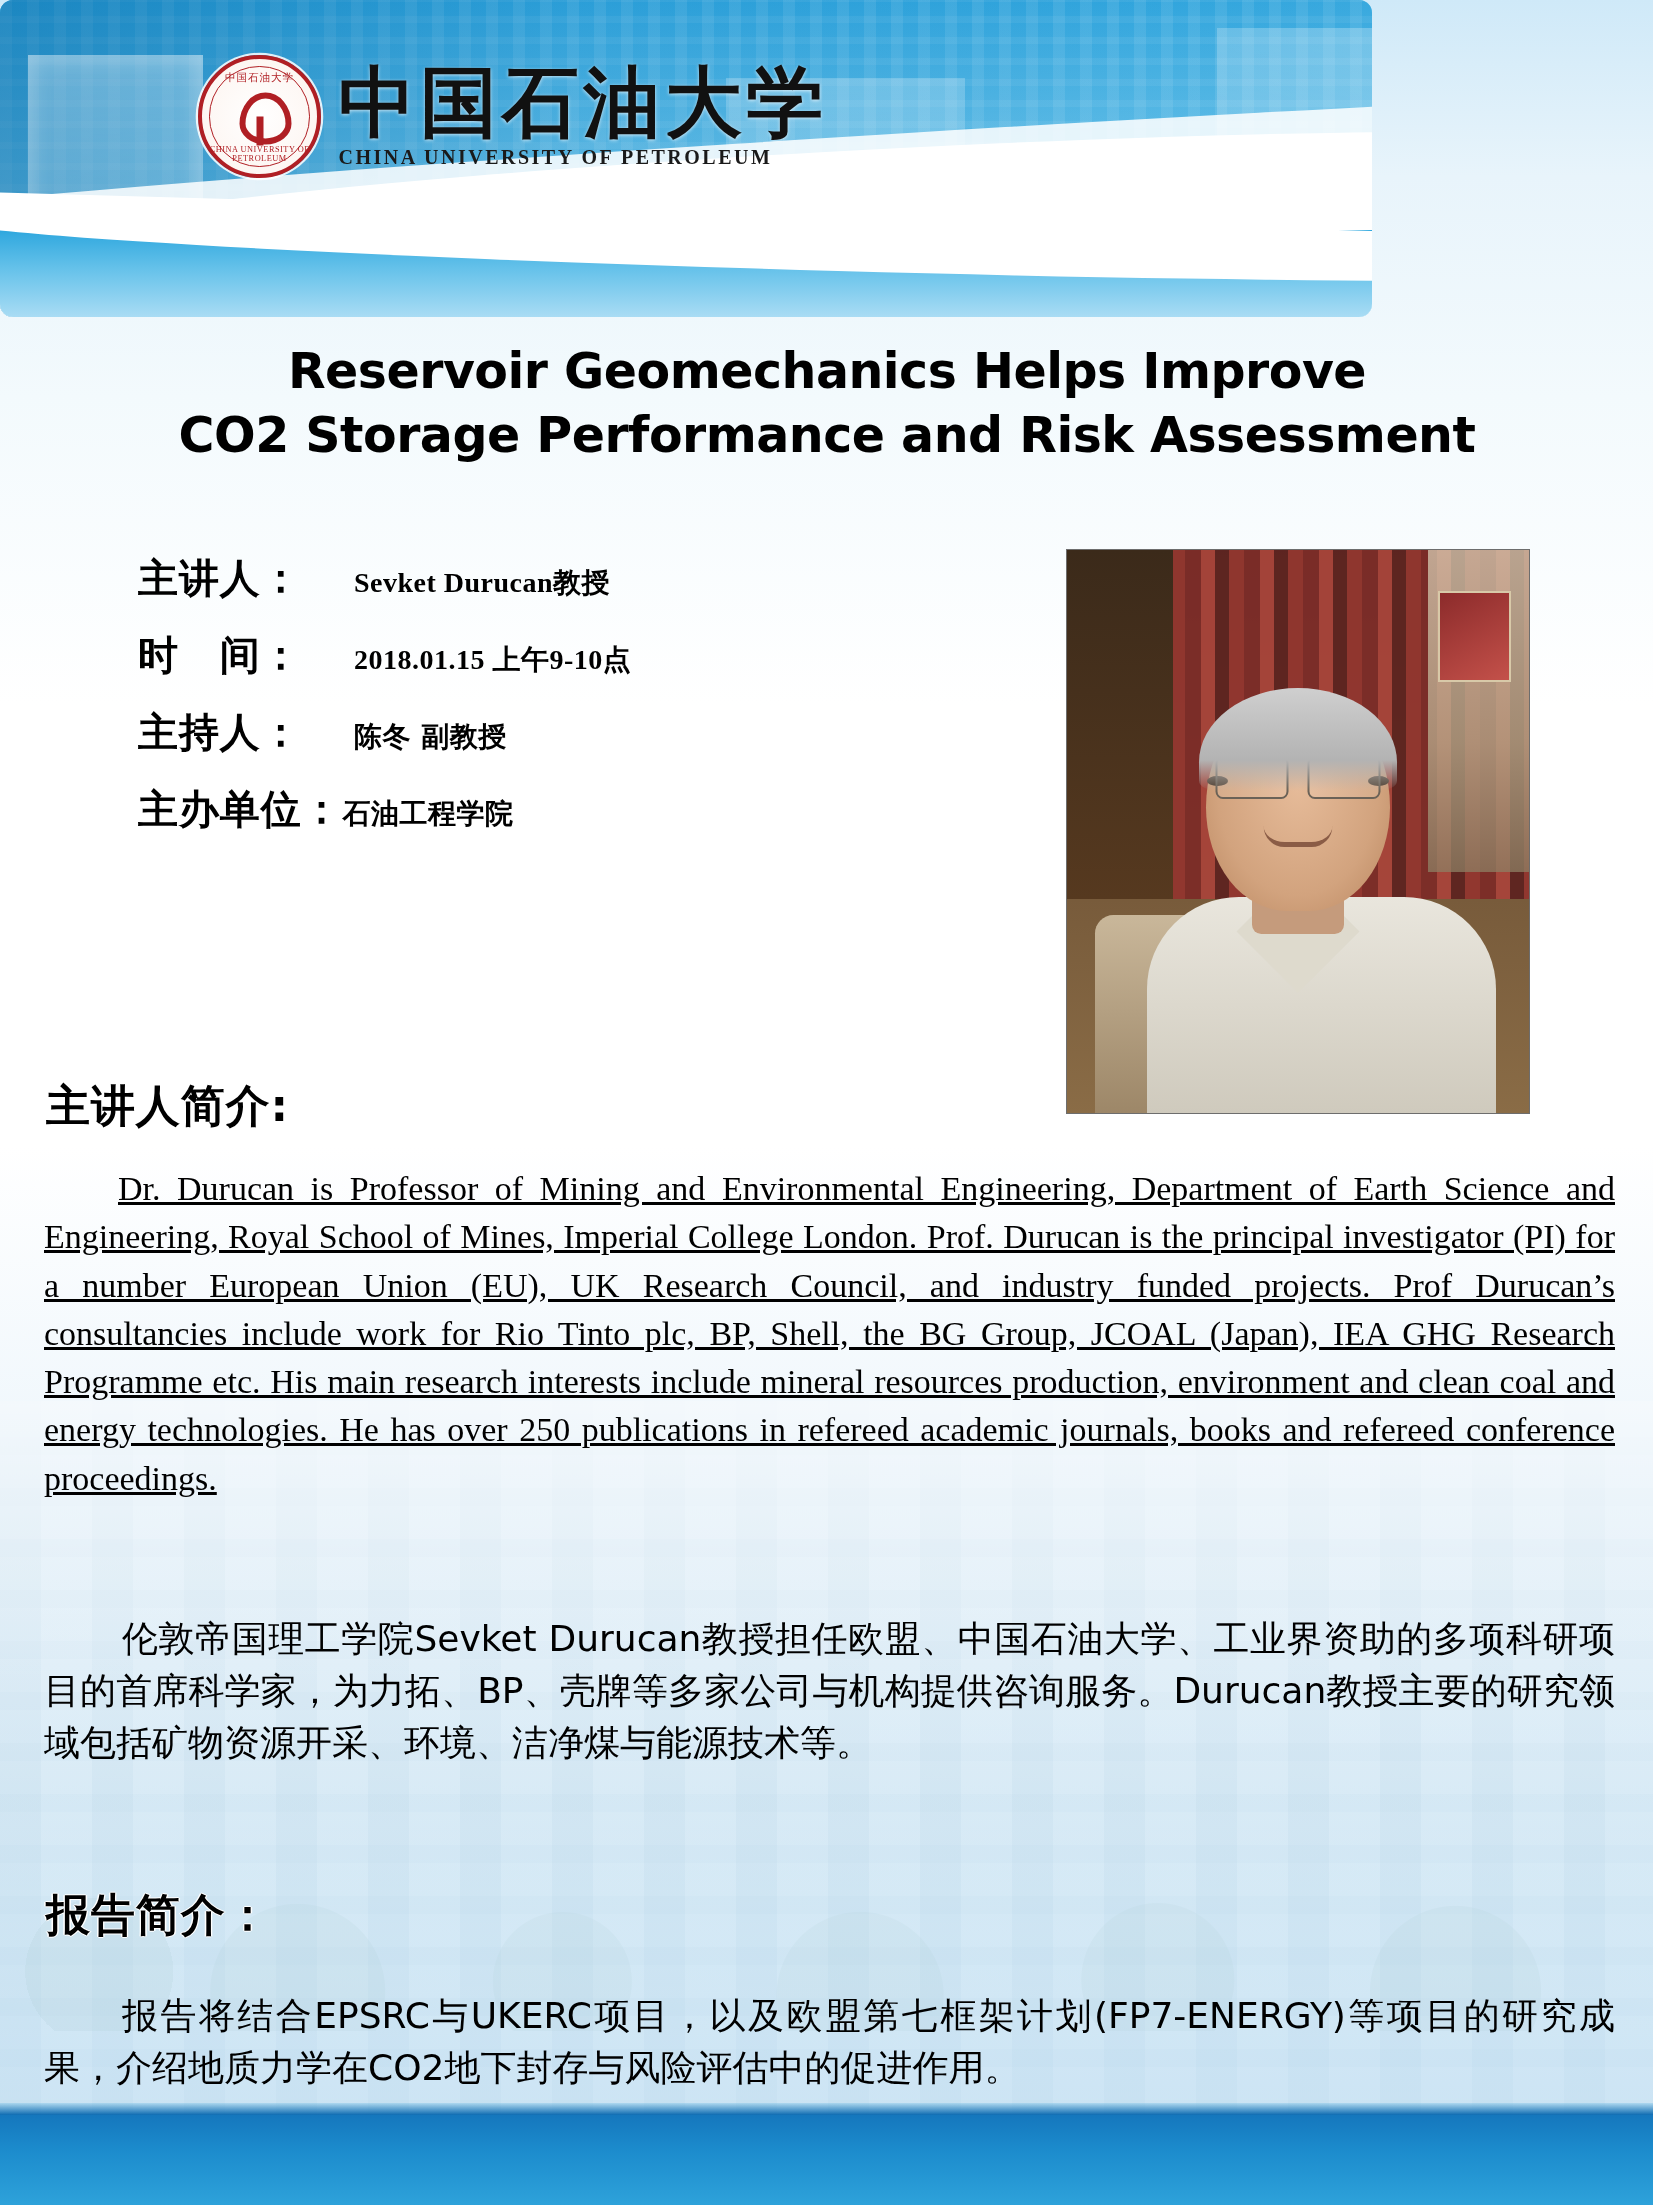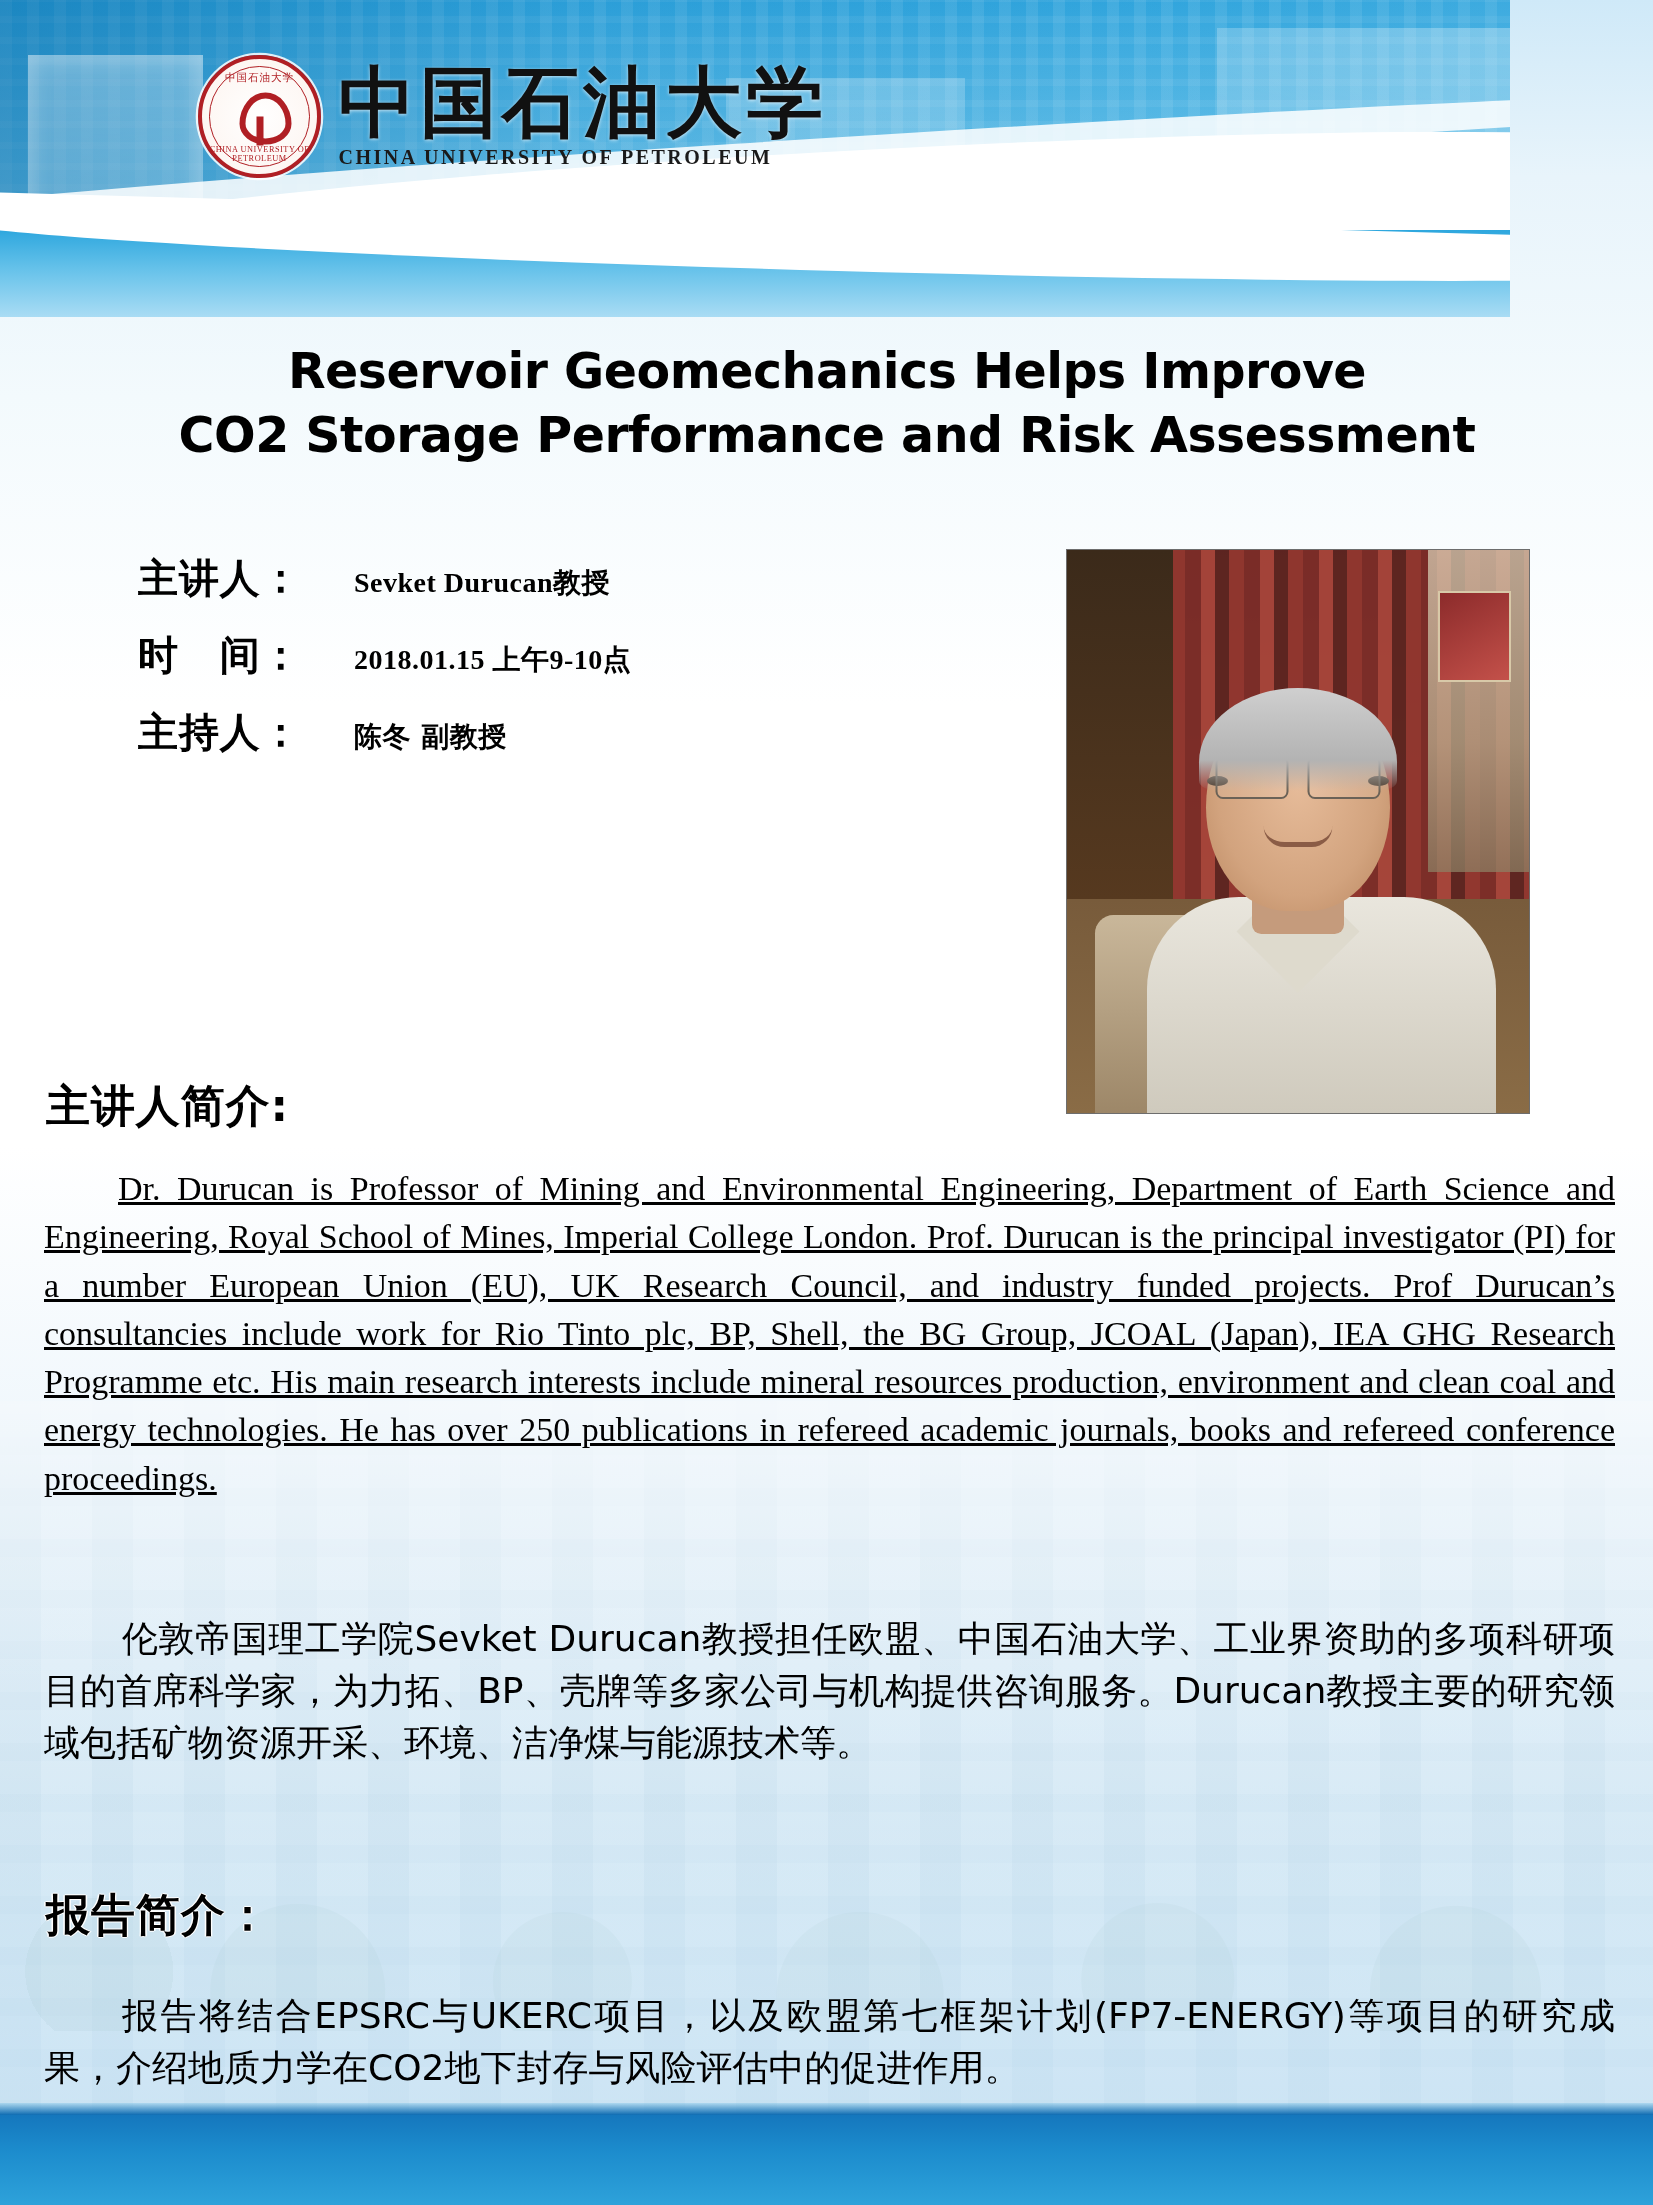--- a/index.html
+++ b/index.html
@@ -26,24 +26,25 @@
         #ffffff 52%,
         #eaf4fb 70%,
         #d6ebf8 86%,
         #c9e4f6 96%);
   }
 
   
   .header {
     position: absolute;
     top: 0; left: 0;
-    width: 1510px;
+    width: 1372px;
     height: 317px;
     overflow: hidden;
     background: linear-gradient(160deg, #1b9ad6 0%, #3fb3e3 28%, #7fcdec 60%, #b9e2f5 100%);
+    border-radius: 13px;
   }
   .header-photo {
     position: absolute;
     top: 0; left: 0;
     width: 1654px;
     height: 317px;
     background:
       linear-gradient(90deg, rgba(10,110,170,0.55) 0%, rgba(30,140,200,0.25) 35%, rgba(60,170,220,0.15) 70%, rgba(100,190,230,0.35) 100%),
       repeating-linear-gradient(90deg,
          rgba(255,255,255,0.10) 0px,
@@ -537,20 +538,24 @@
       <span class="info-value">Sevket Durucan教授</span>
     </div>
     <div class="info-row">
       <span class="info-label">时　间：</span>
       <span class="info-value">2018.01.15 上午9-10点</span>
     </div>
     <div class="info-row">
       <span class="info-label">主持人：</span>
       <span class="info-value cn">陈冬 副教授</span>
     </div>
+    <div class="info-row">
+      <span class="info-label wide">主办单位：</span>
+      <span class="info-value cn">石油工程学院</span>
+    </div>
   </div>
 
   <div class="speaker-photo">
     <div class="sp-bookshelf"></div>
     <div class="sp-shelf-dark-left"></div>
     <div class="sp-window"></div>
     <div class="sp-plaque"></div>
     <div class="sp-chair"></div>
     <div class="sp-body"></div>
     <div class="sp-collar"></div>

